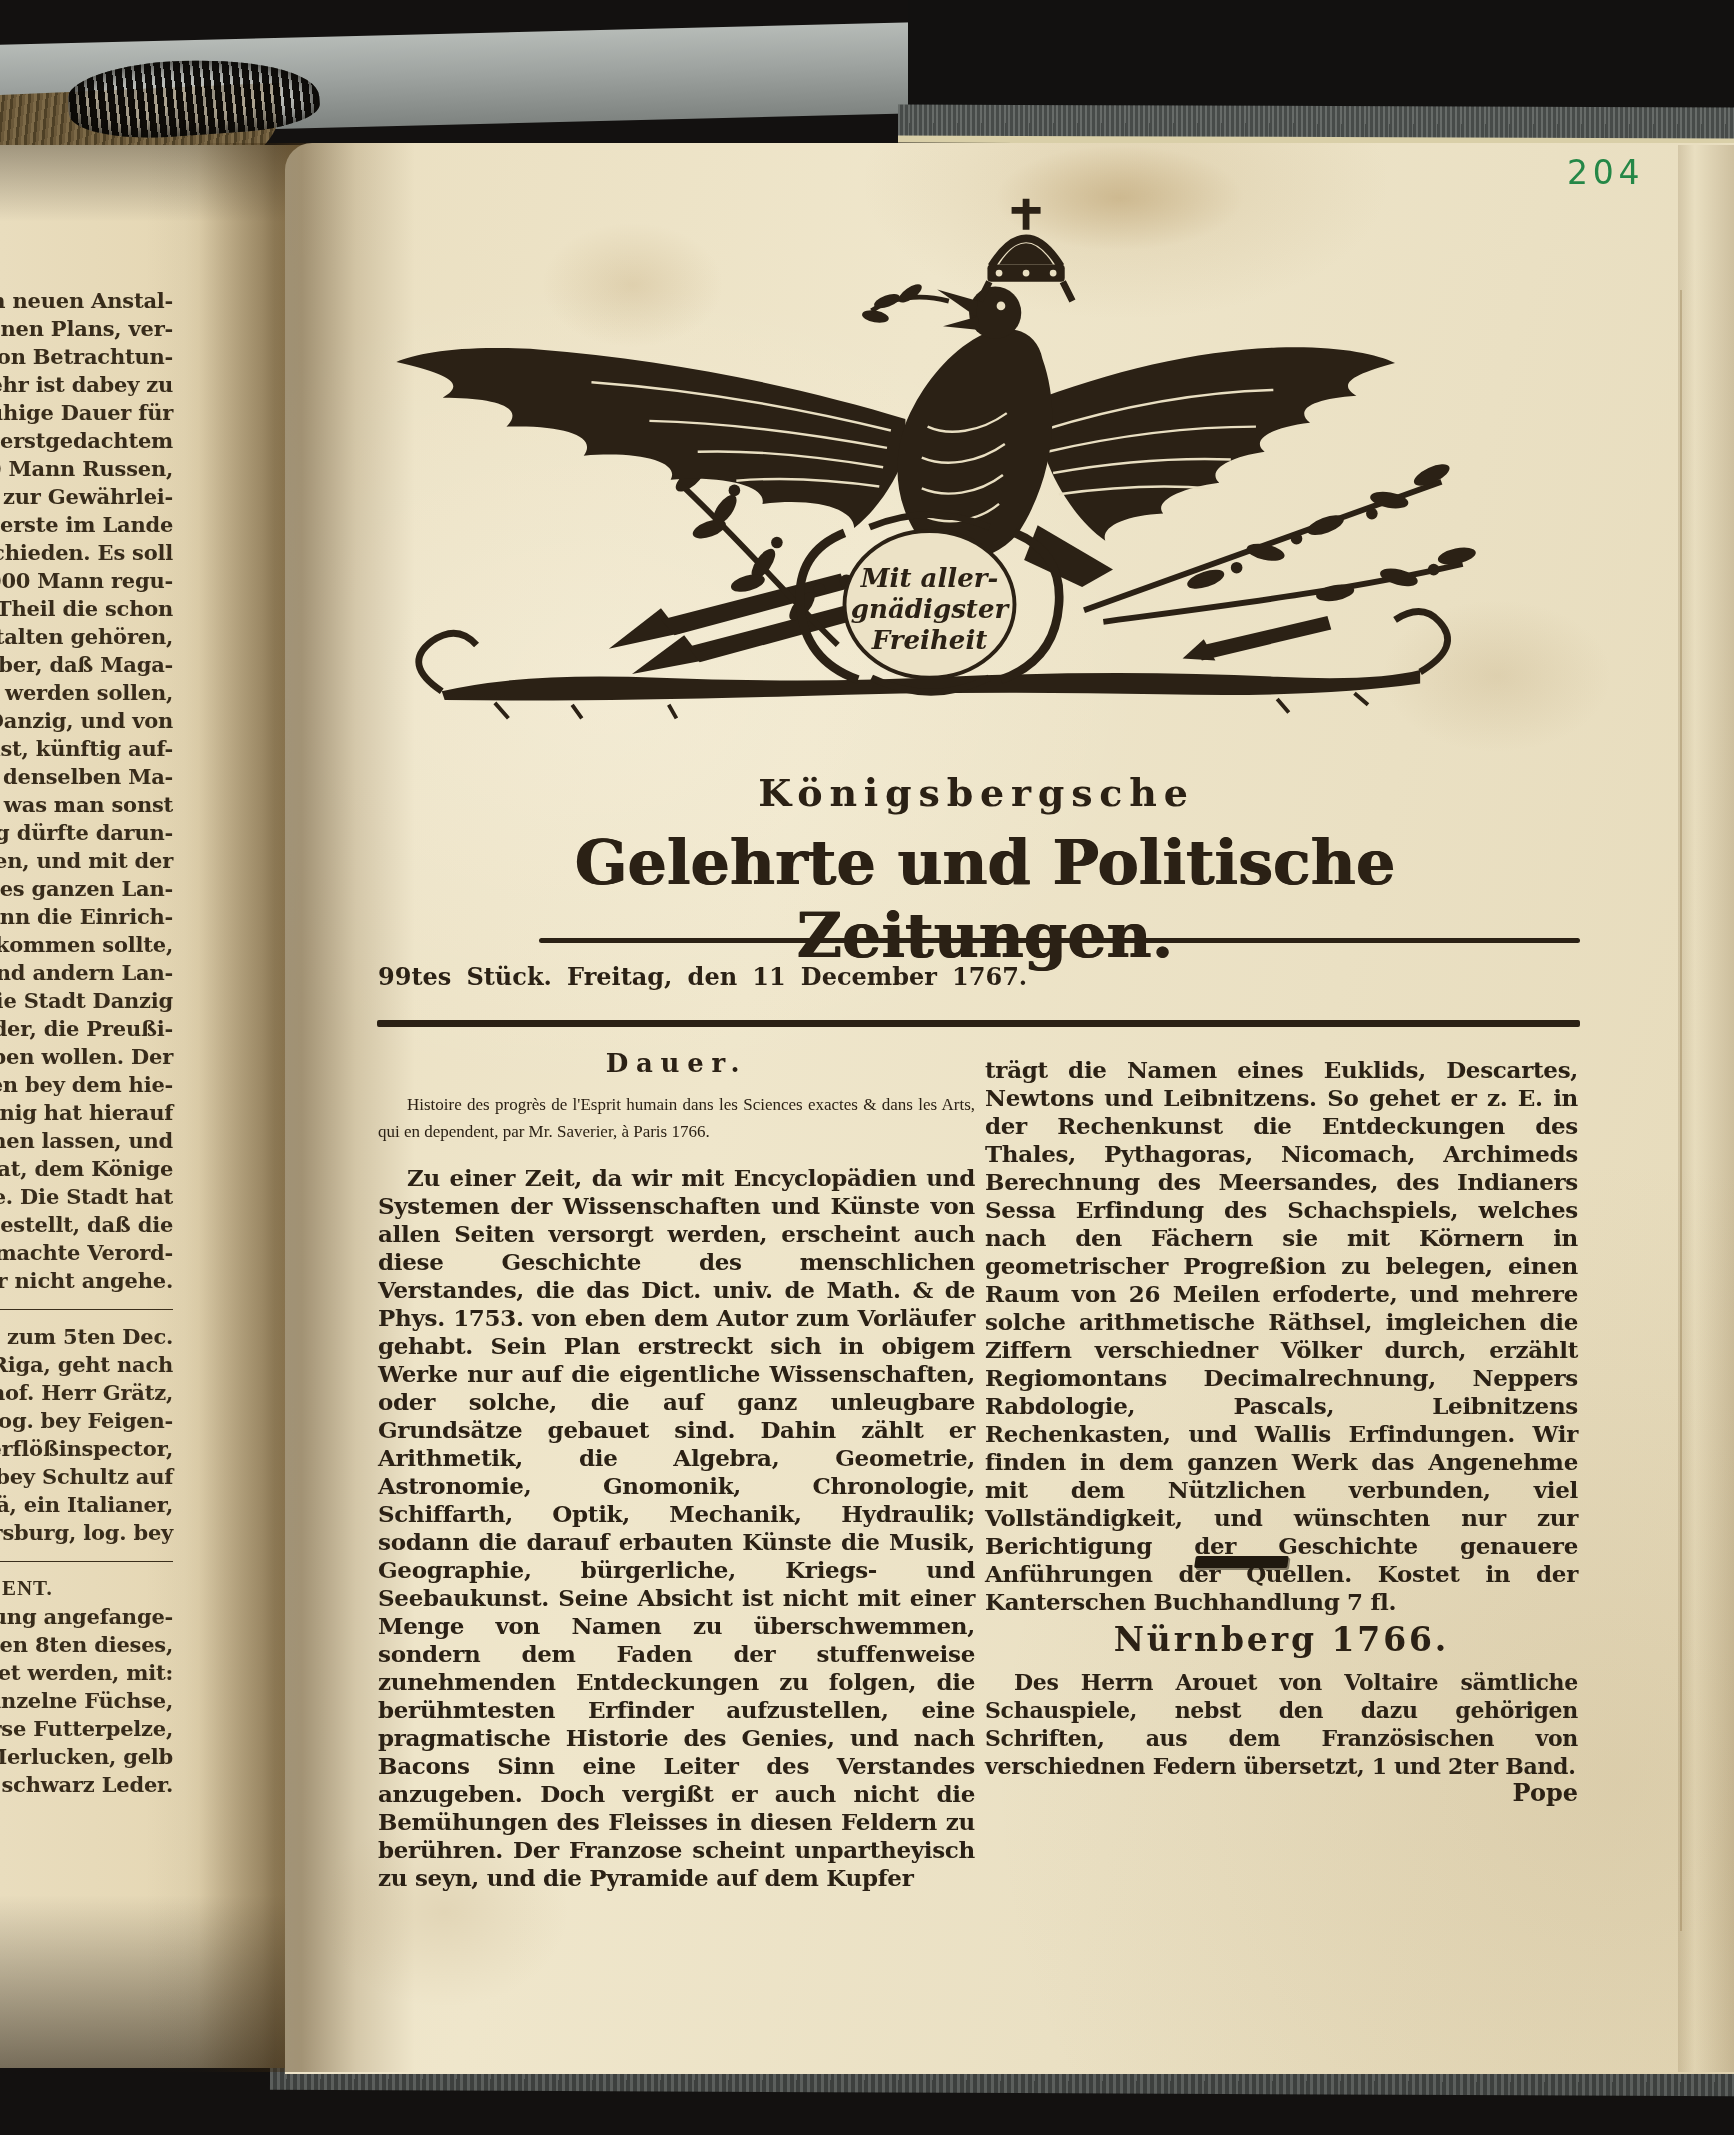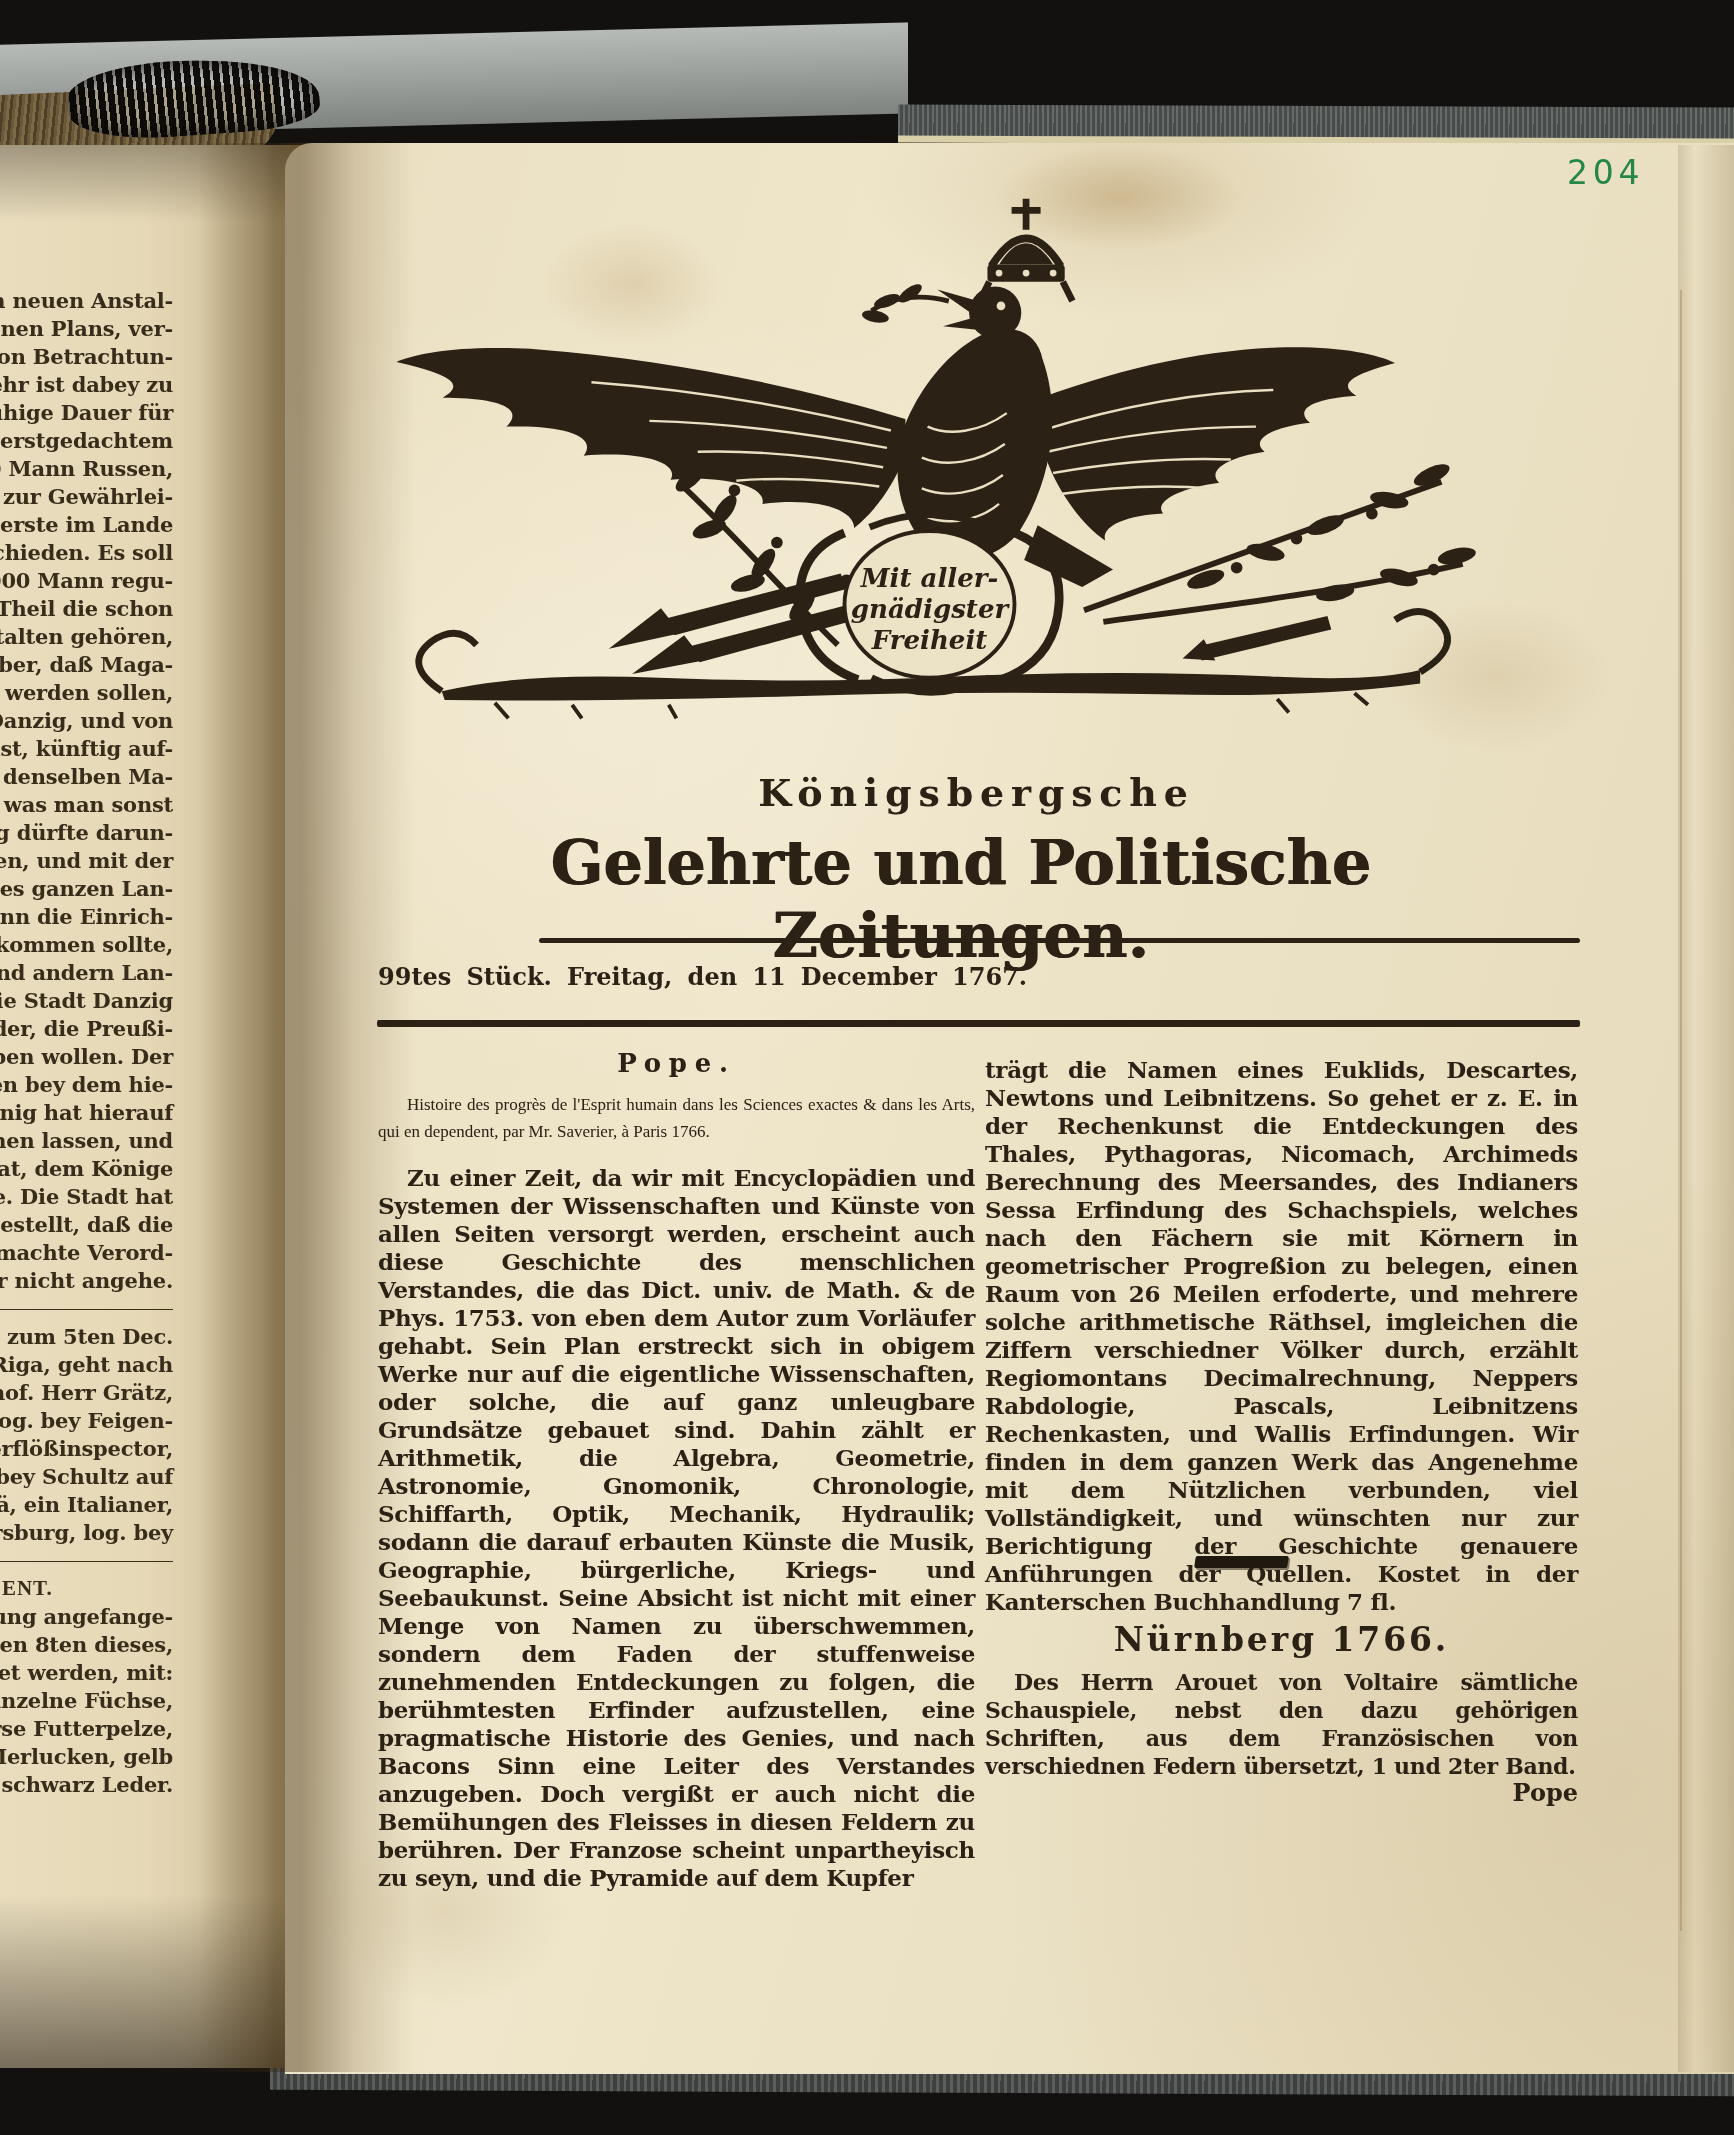--- a/index.html
+++ b/index.html
@@ -98,21 +98,21 @@
     position:absolute;left:1553px;top:153px;width:174px;
     font-family:"DejaVu Sans",sans-serif;font-size:33px;color:#15803d;
     letter-spacing:4.8px;opacity:.92;margin-left:14px;
   }
   .emblem{position:absolute;left:350px;top:189px;width:1159px;height:541px;}
   .masthead-kicker{
     position:absolute;left:378px;top:770px;width:1197px;text-align:center;
     font-size:38px;font-weight:bold;letter-spacing:6.8px;
   }
   .masthead-title{
-    position:absolute;left:362px;top:826px;width:1197px;text-align:center;
+    position:absolute;left:386px;top:826px;width:1197px;text-align:center;
     font-size:62px;font-weight:bold;letter-spacing:0px;
     text-shadow:1px 0 0 #2b2115;
   }
   .rule-top{
     position:absolute;left:539px;top:938px;width:1041px;height:4.8px;background:#2b2115;border-radius:2.9px;
   }
   .issue-line{
     position:absolute;left:378px;top:962px;width:1197px;text-align:left;
     font-size:24px;font-weight:bold;word-spacing:6.8px;
   }
@@ -424,21 +424,21 @@
   </g>
 </svg>
 
 <div class="masthead-kicker">Königsbergsche</div>
 <div class="masthead-title">Gelehrte und Politische Zeitungen.</div>
 <div class="rule-top"></div>
 <div class="issue-line">99tes Stück.  Freitag, den 11 December 1767.</div>
 <div class="rule-bottom"></div>
 
 <div class="col col-left">
-  <div class="paris-heading">Pope.</div>
+  <div class="paris-heading">Dauer.</div>
   <div class="lead-para">Histoire des progrès de l'Esprit humain dans les Sciences exactes &amp; dans les Arts, qui en dependent, par Mr. Saverier, à Paris 1766.</div>
   <div class="body-para">Zu einer Zeit, da wir mit Encyclopädien und Systemen der Wissenschaften und Künste von allen Seiten versorgt werden, erscheint auch diese Geschichte des menschlichen Verstandes, die das Dict. univ. de Math. &amp; de Phys. 1753. von eben dem Autor zum Vorläufer gehabt. Sein Plan erstreckt sich in obigem Werke nur auf die eigentliche Wissenschaften, oder solche, die auf ganz unleugbare Grundsätze gebauet sind. Dahin zählt er Arithmetik, die Algebra, Geometrie, Astronomie, Gnomonik, Chronologie, Schiffarth, Optik, Mechanik, Hydraulik; sodann die darauf erbauten Künste die Musik, Geographie, bürgerliche, Kriegs- und Seebaukunst. Seine Absicht ist nicht mit einer Menge von Namen zu überschwemmen, sondern dem Faden der stuffenweise zunehmenden Entdeckungen zu folgen, die berühmtesten Erfinder aufzustellen, eine pragmatische Historie des Genies, und nach Bacons Sinn eine Leiter des Verstandes anzugeben. Doch vergißt er auch nicht die Bemühungen des Fleisses in diesen Feldern zu berühren. Der Franzose scheint unpartheyisch zu seyn, und die Pyramide auf dem Kupfer</div>
 </div>
 
 <div class="col col-right">
   <div class="cont-para">trägt die Namen eines Euklids, Descartes, Newtons und Leibnitzens. So gehet er z. E. in der Rechenkunst die Entdeckungen des Thales, Pythagoras, Nicomach, Archimeds Berechnung des Meersandes, des Indianers Sessa Erfindung des Schachspiels, welches nach den Fächern sie mit Körnern in geometrischer Progreßion zu belegen, einen Raum von 26 Meilen erfoderte, und mehrere solche arithmetische Räthsel, imgleichen die Ziffern verschiedner Völker durch, erzählt Regiomontans Decimalrechnung, Neppers Rabdologie, Pascals, Leibnitzens Rechenkasten, und Wallis Erfindungen. Wir finden in dem ganzen Werk das Angenehme mit dem Nützlichen verbunden, viel Vollständigkeit, und wünschten nur zur Berichtigung der Geschichte genauere Anführungen der Quellen.    Kostet in der Kanterschen Buchhandlung 7 fl.</div>
 </div>
 <div class="divider-bar"></div>
 <div class="nurnberg-heading">Nürnberg 1766.</div>
 <div class="nurnberg-para">Des Herrn Arouet von Voltaire sämtliche Schauspiele, nebst den dazu gehörigen Schriften, aus dem Französischen von verschiednen Federn übersetzt, 1 und 2ter Band.</div>

